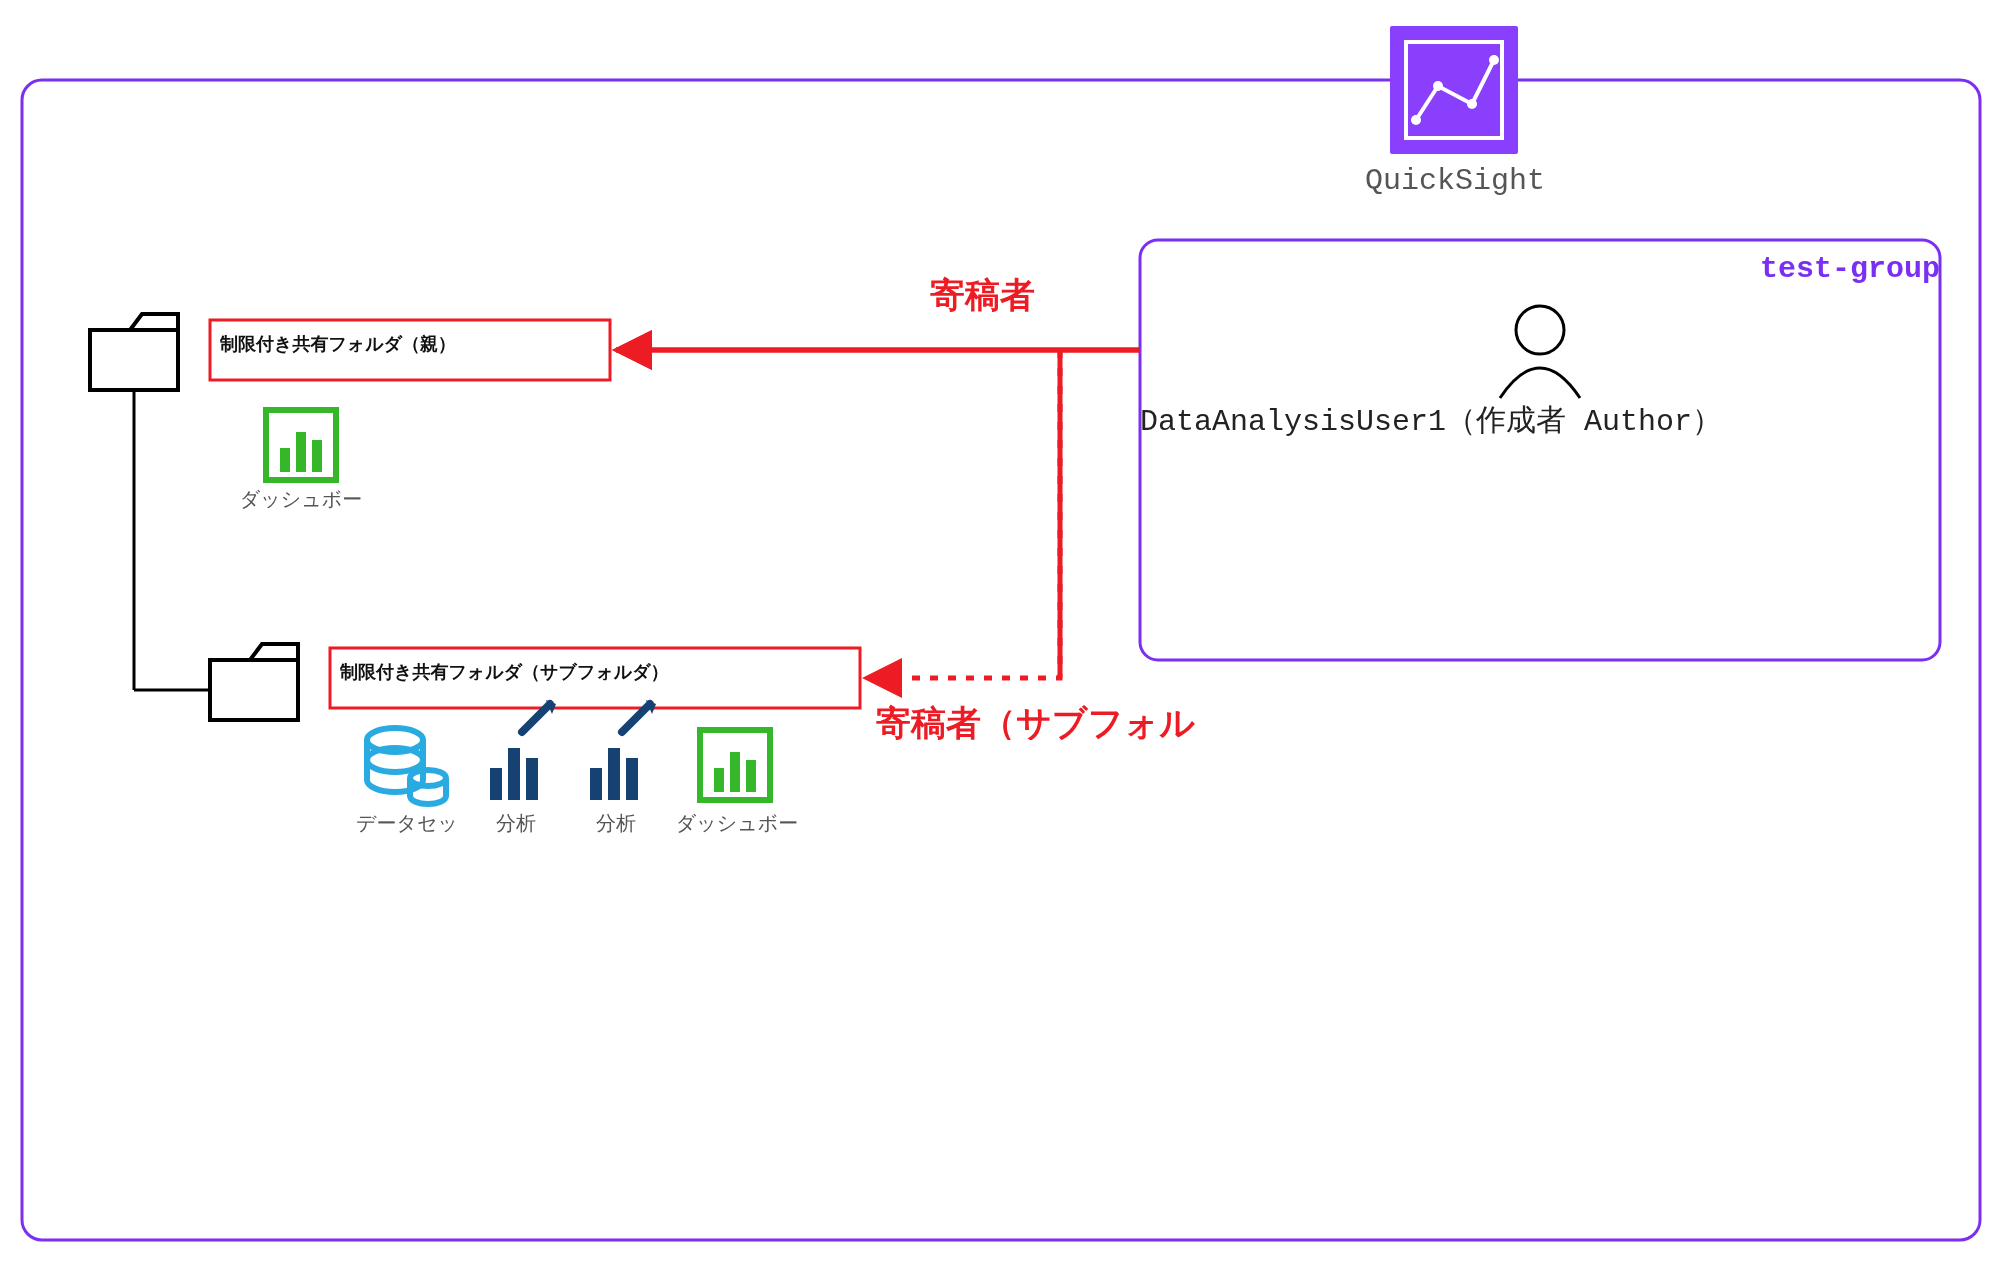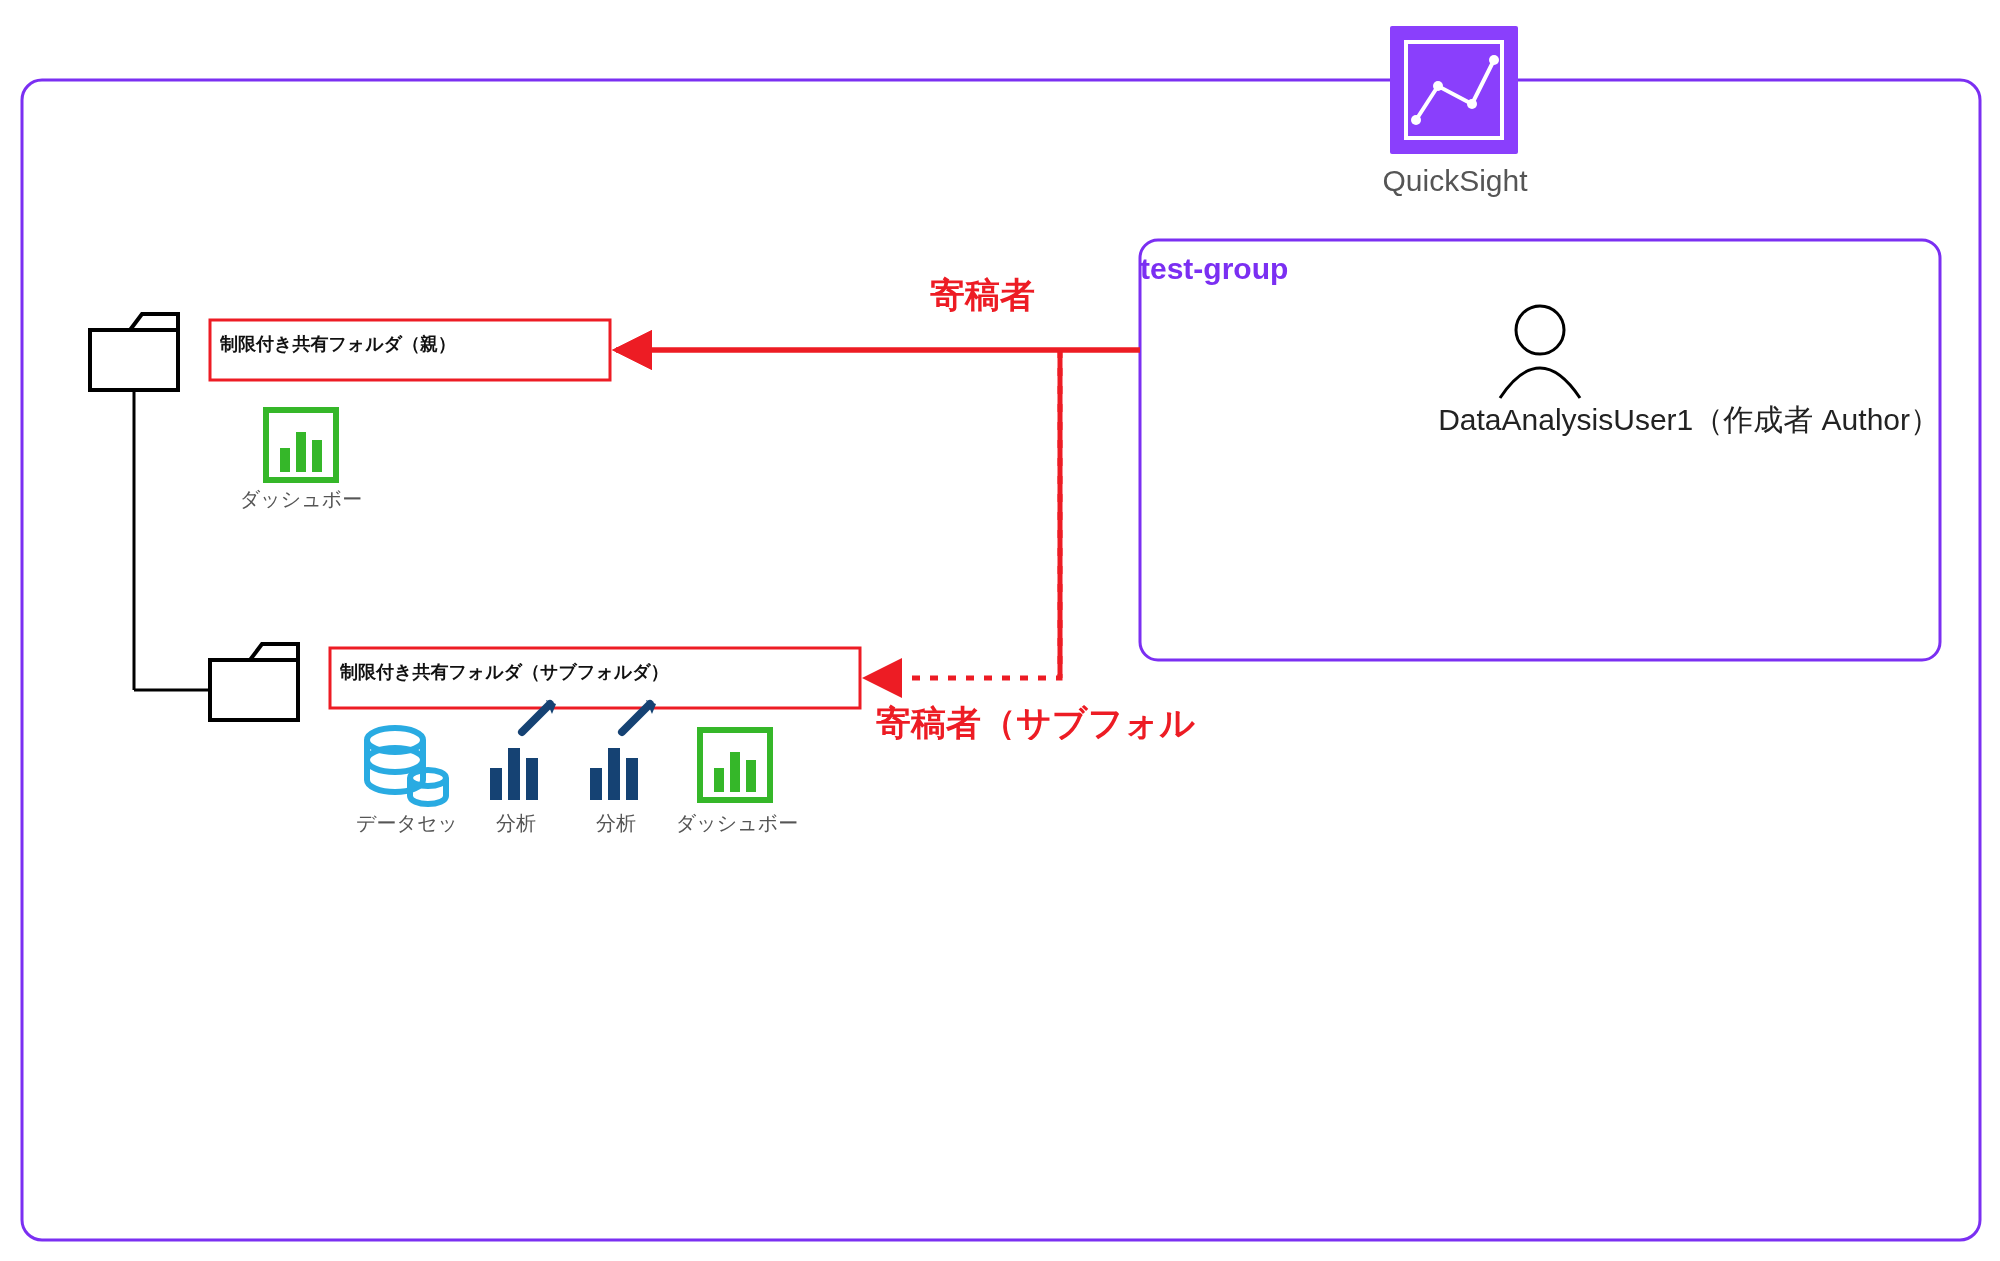--- a/index.html
+++ b/index.html
@@ -17,21 +17,21 @@
   height: 1261px;
 }
 .stage > svg {
   position: absolute;
   left: 0; top: 0;
   width: 2000px;
   height: 1261px;
 }
 
 .svglabel {
-  font-family: Liberation Sans, sans-serif;
+  font-family: Liberation Mono, monospace;
 }
 .qs-title {
   font-size: 30px;
   color: #555;
   text-align: center;
 }
 .group-title {
   font-size: 30px;
   font-weight: 700;
   color: #7B2FF2;
@@ -84,29 +84,29 @@
       <circle cx="1494" cy="60" r="5" fill="#ffffff"></circle>
     </g>
     <foreignObject x="1330" y="164" width="250" height="40">
       <div xmlns="http://www.w3.org/1999/xhtml" class="svglabel qs-title">QuickSight</div>
     </foreignObject>
   </g>
 
   <g>
     <rect x="1140" y="240" width="800" height="420" rx="18" fill="none" stroke="#7B2FF2" stroke-width="3"></rect>
     <foreignObject x="1140" y="252" width="800" height="40">
-      <div xmlns="http://www.w3.org/1999/xhtml" class="svglabel group-title" style="text-align:left">test-group</div>
+      <div xmlns="http://www.w3.org/1999/xhtml" class="svglabel group-title" style="text-align:right">test-group</div>
     </foreignObject>
 
     <g stroke="#000" stroke-width="3" fill="none">
       <circle cx="1540" cy="330" r="24"></circle>
       <path d="M1500 398 q40 -60 80 0"></path>
     </g>
     <foreignObject x="1140" y="400" width="800" height="40">
-      <div xmlns="http://www.w3.org/1999/xhtml" class="svglabel user-label" style="text-align:right">DataAnalysisUser1（作成者 Author）</div>
+      <div xmlns="http://www.w3.org/1999/xhtml" class="svglabel user-label" style="text-align:left">DataAnalysisUser1（作成者 Author）</div>
     </foreignObject>
   </g>
 
   <g stroke="#000" stroke-width="4" fill="none">
     <path d="M90 330 h40 l12 -16 h36 v16 h-88 z"></path>
     <rect x="90" y="330" width="88" height="60"></rect>
   </g>
 
   <g>
     <rect x="210" y="320" width="400" height="60" fill="none" stroke="#ED1C24" stroke-width="3"></rect>

